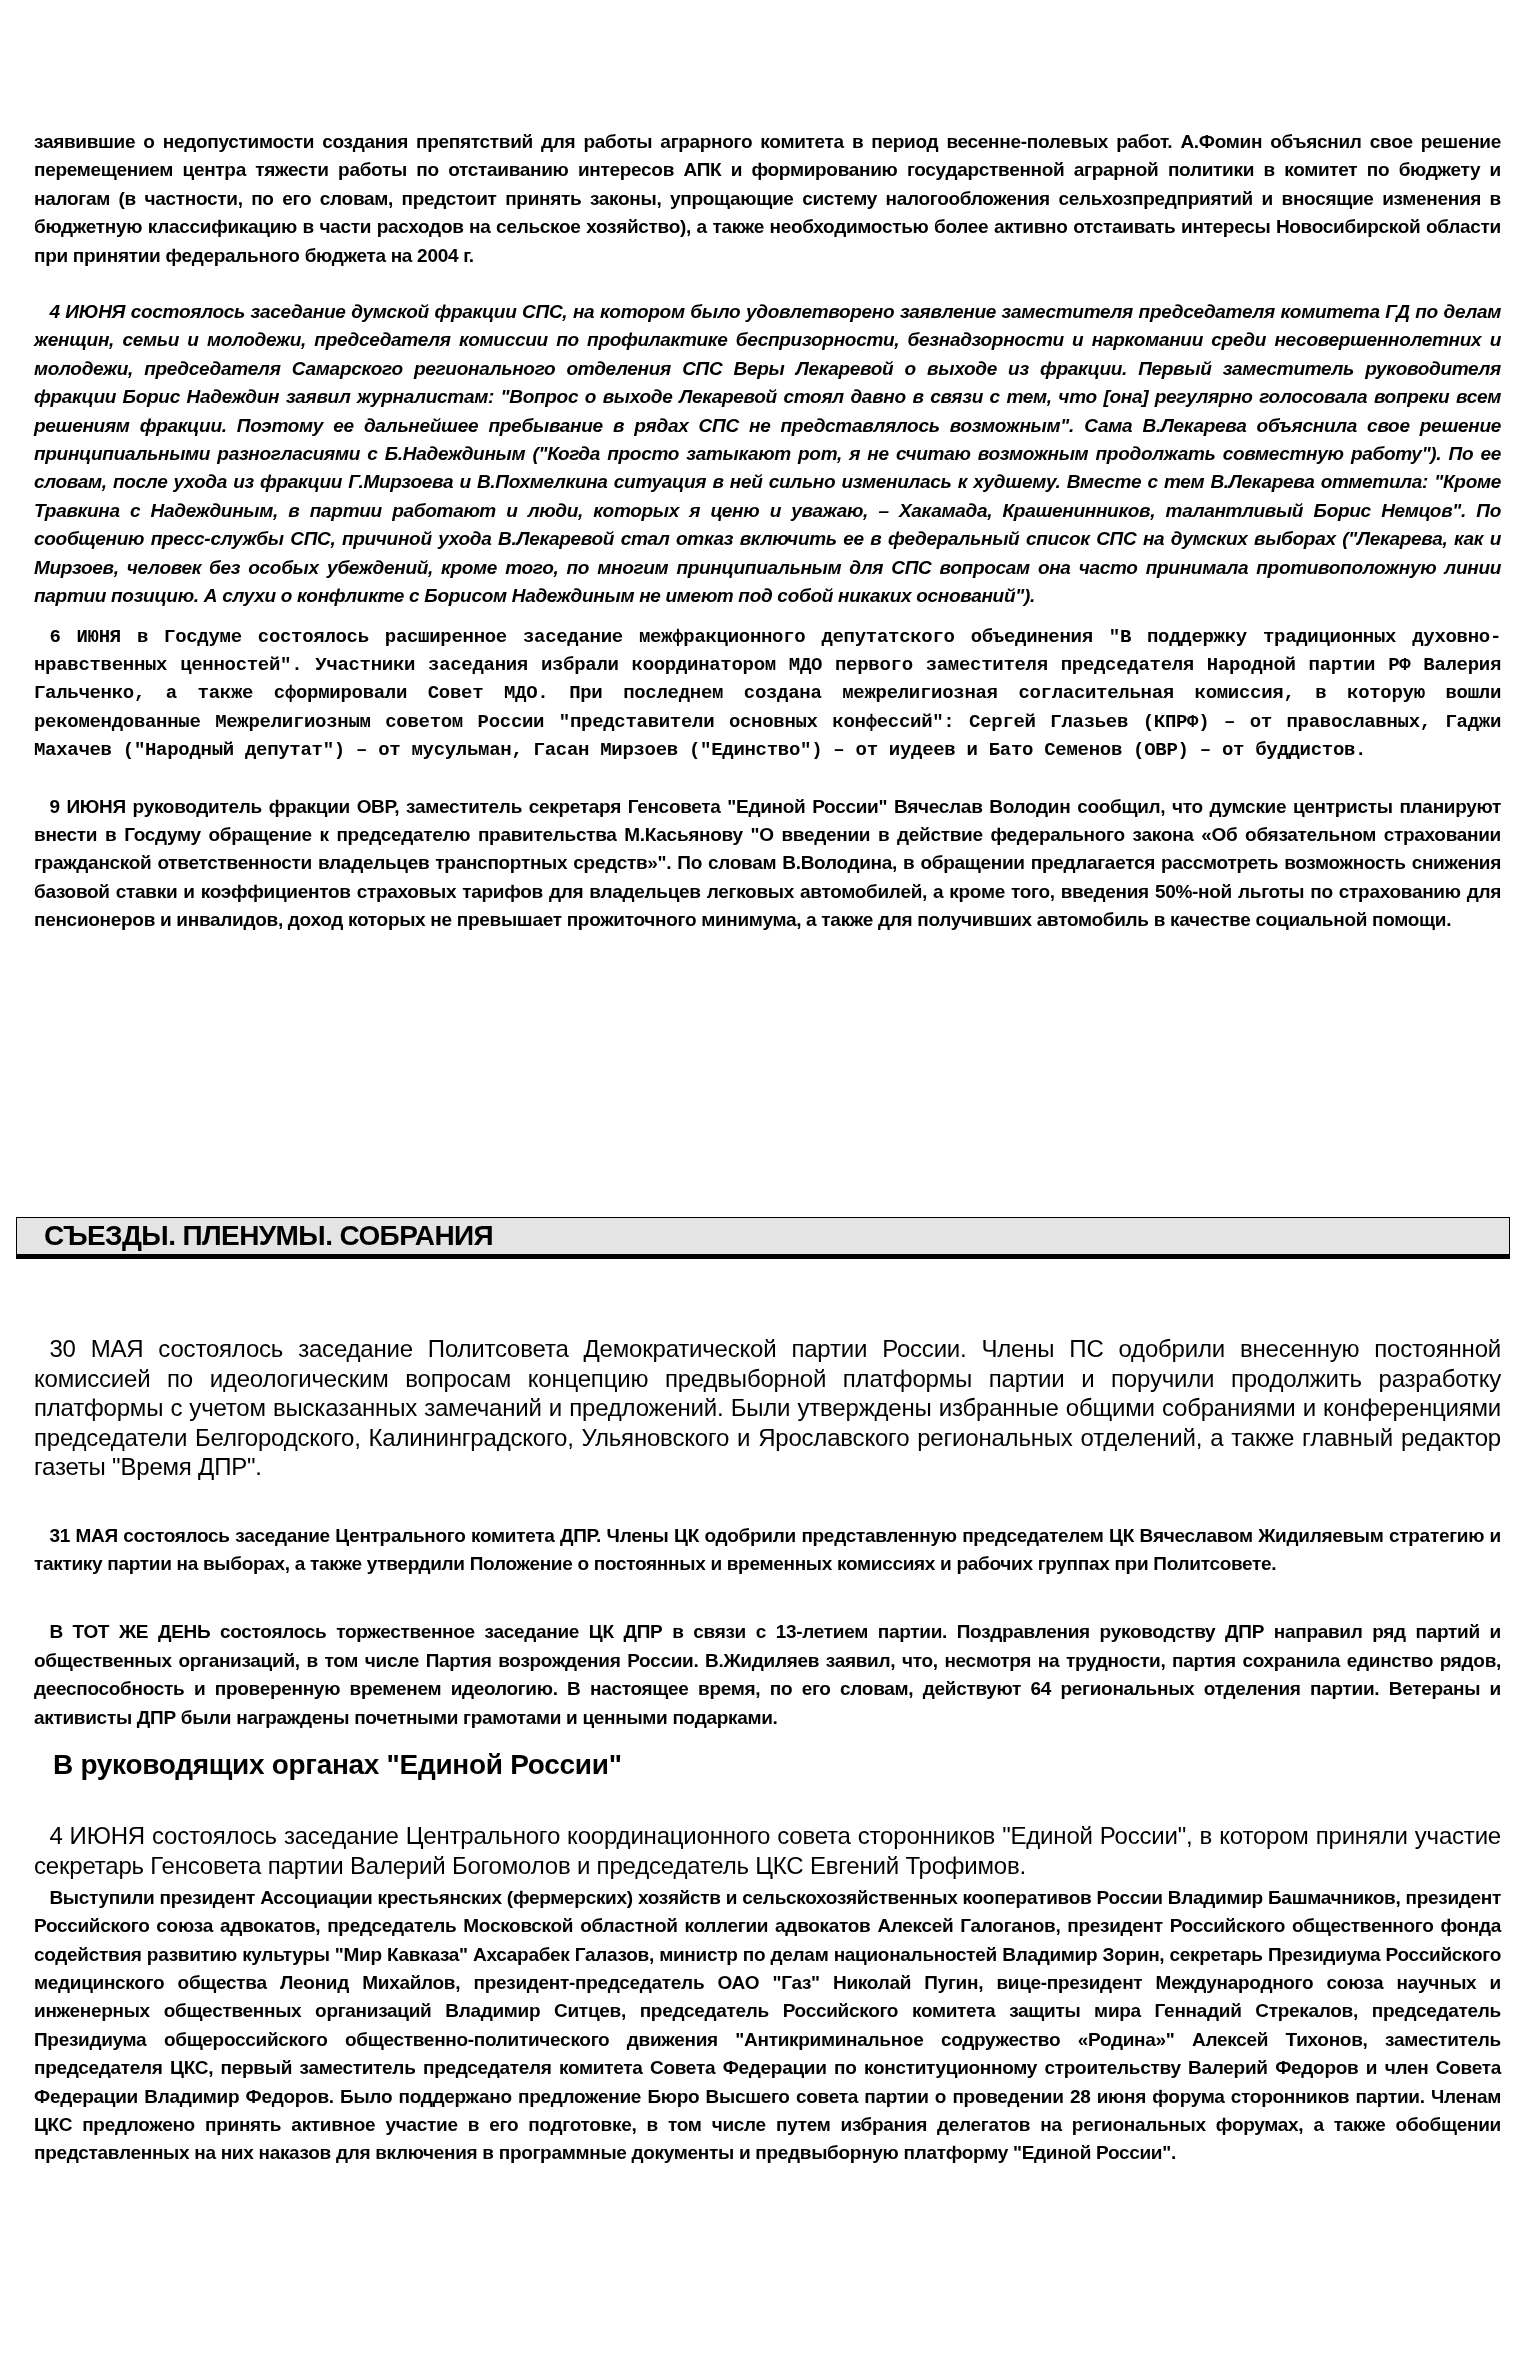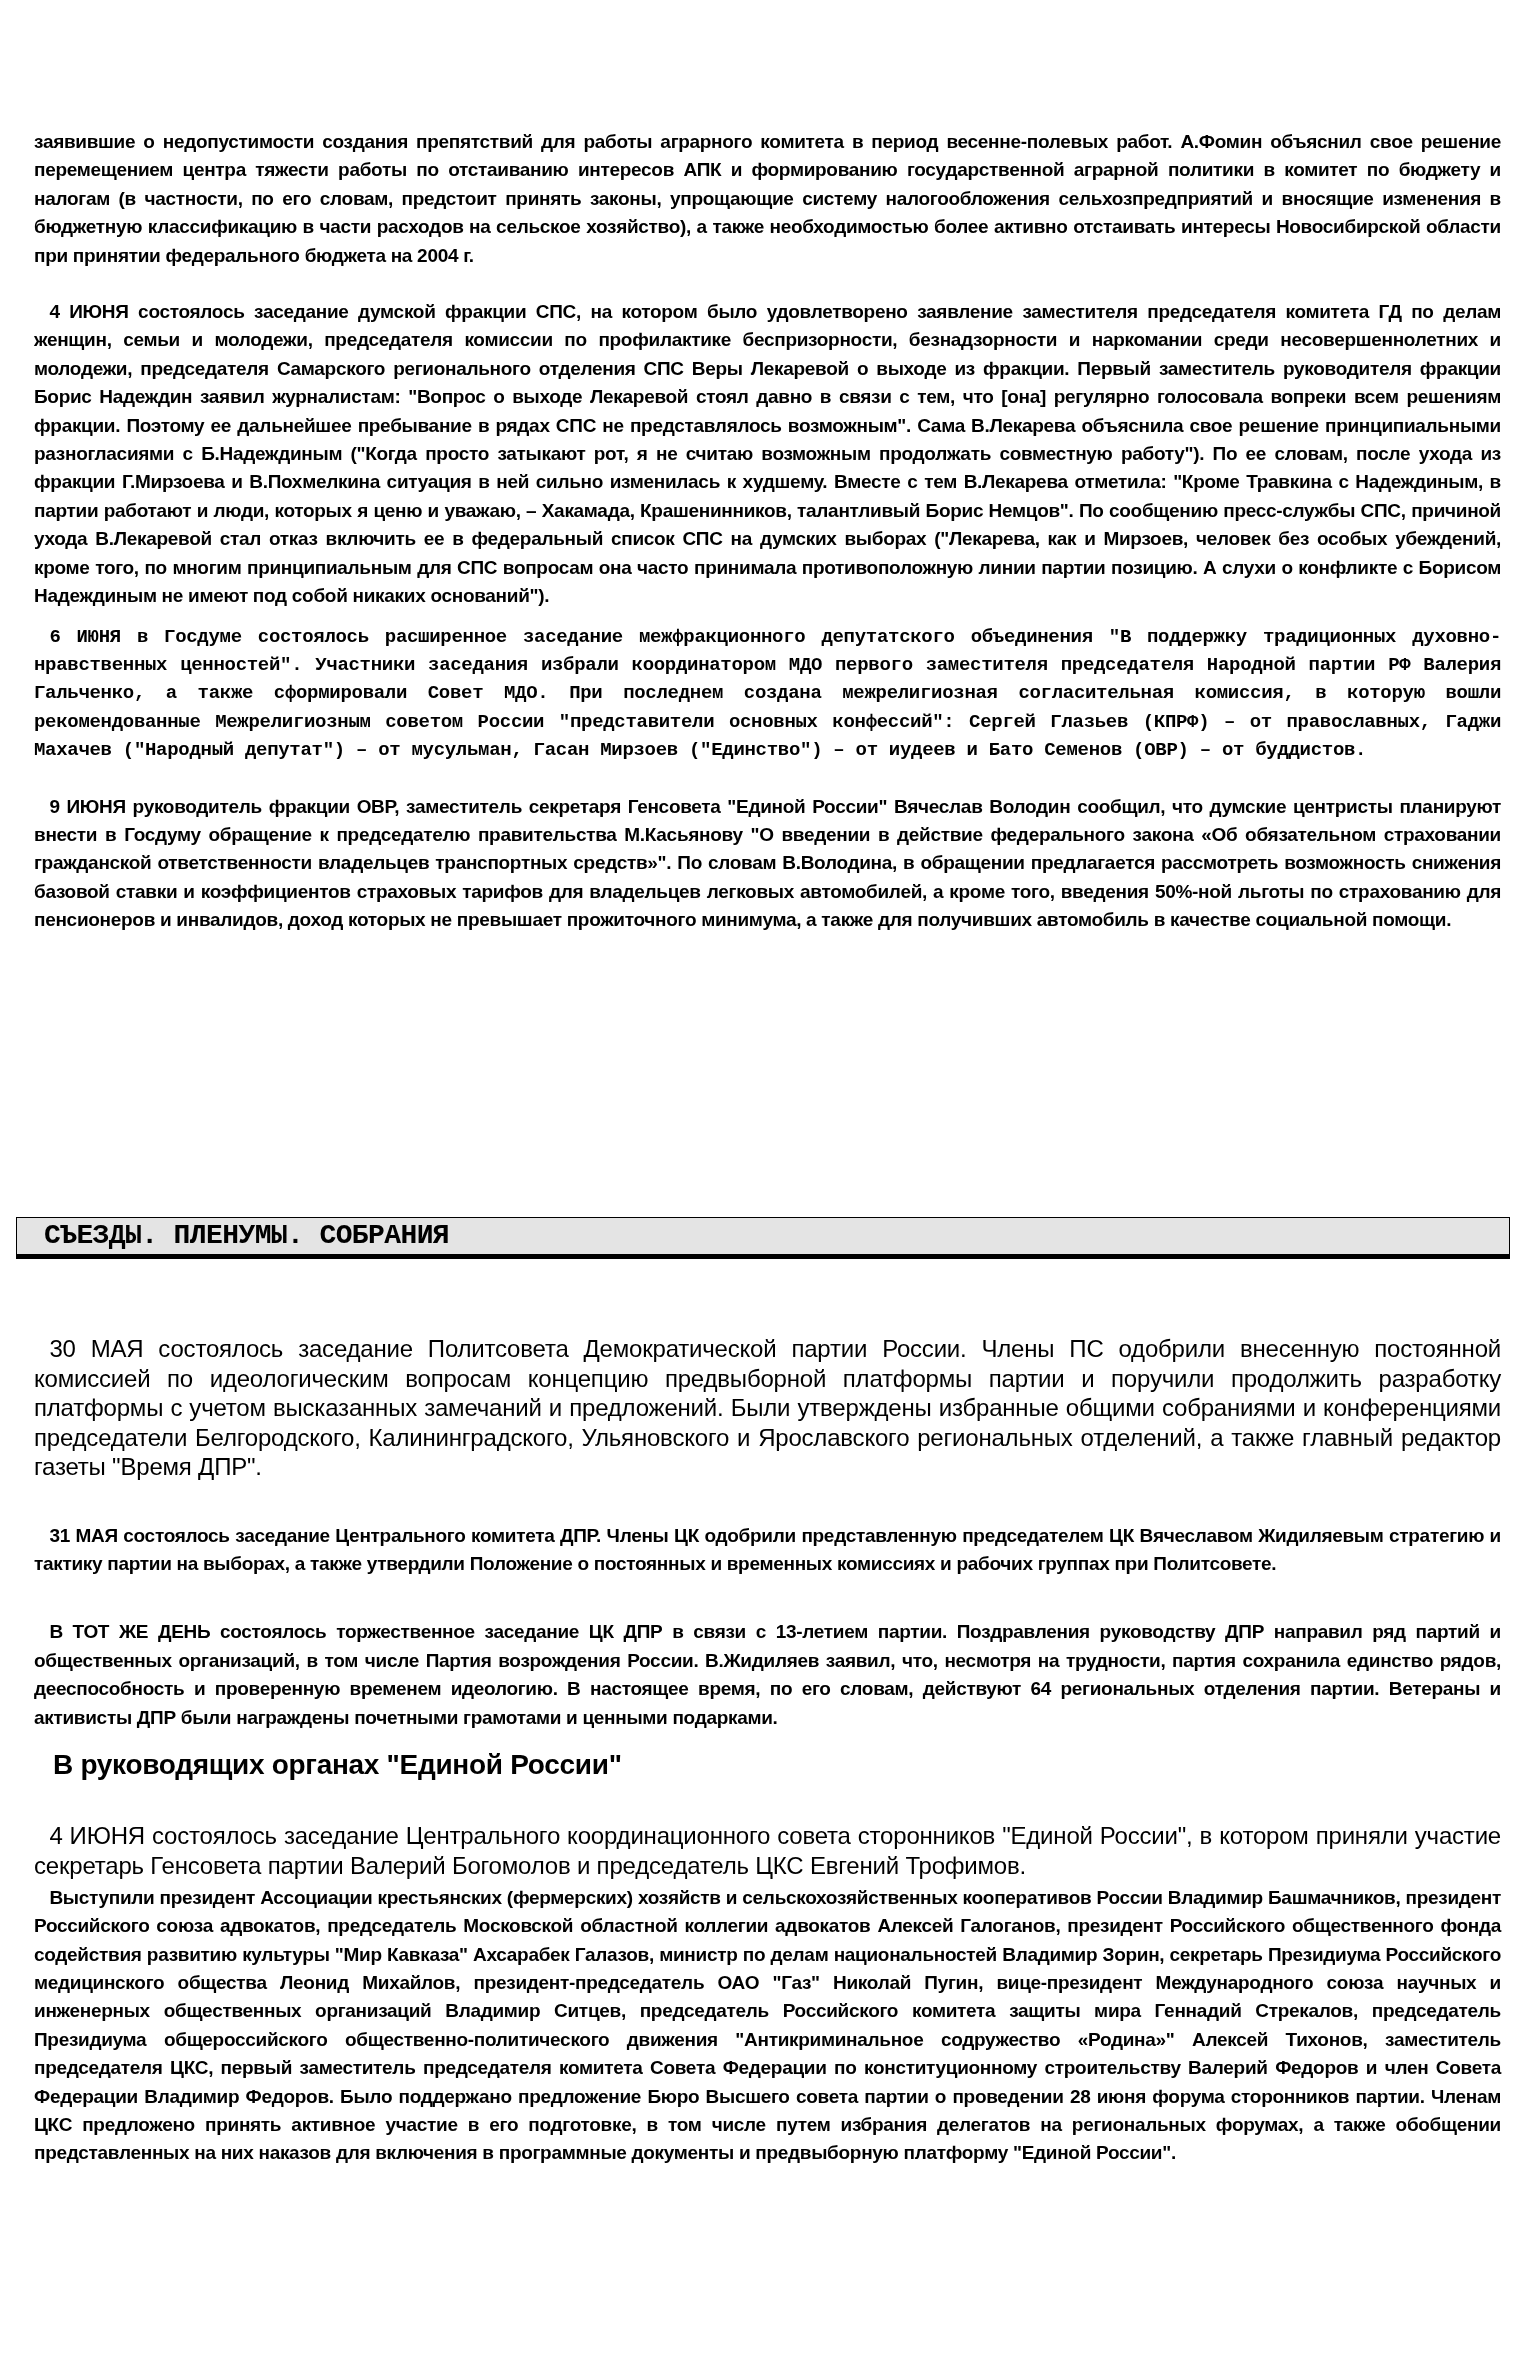--- a/index.html
+++ b/index.html
@@ -32,40 +32,40 @@
     text-align-last: left; letter-spacing: -0.2px;
   }
   .indent { text-indent: 15.4px; margin-top: 40px; }
   .date { font-weight: bold; }
   .section-header {
     position: absolute; left: 16px; top: 1217px; width: 1492px; height: 36px;
     background: #e4e4e4; border: 1.9px solid #000; border-bottom-width: 5.1px;
   }
   .section-header-text {
     position: absolute; left: 27px; top: 1.9px;
-    font-family: Liberation Mono, monospace; font-weight: bold;
+    font-family: Liberation Sans, sans-serif; font-weight: bold;
     font-size: 28px; line-height: 32px; letter-spacing: -0.6px;
   }
   .article-title {
     font-family: "Liberation Sans", sans-serif; font-weight: bold;
     font-size: 28px; line-height: 32px; letter-spacing: -0.3px;
     padding-left: 19px;
   }
 </style>
 </head>
 <body>
 
 <div class="page">
 
 
   <div class="content" style="top: 128px;">
     <p class="bold-par">
       <span>заявившие о недопустимости создания препятствий для работы аграрного комитета в период весенне-полевых работ. А.Фомин объяснил свое решение перемещением центра тяжести работы по отстаиванию интересов АПК и формированию государственной аграрной политики в комитет по бюджету и налогам (в частности, по его словам, предстоит принять законы, упрощающие систему налогообложения сельхозпредприятий и вносящие изменения в бюджетную классификацию в части расходов на сельское хозяйство), а также необходимостью более активно отстаивать интересы Новосибирской области при принятии федерального бюджета на 2004 г.</span>
     </p>
-    <p class="bold-par indent" style="margin-top: 28px;">
+    <p class="bold-par indent" style="margin-top: 28px; font-style: italic;">
       <span class="date">4 ИЮНЯ</span><span> состоялось заседание думской фракции СПС, на котором было удовлетворено заявление заместителя председателя комитета ГД по делам женщин, семьи и молодежи, председателя комиссии по профилактике беспризорности, безнадзорности и наркомании среди несовершеннолетних и молодежи, председателя Самарского регионального отделения СПС Веры Лекаревой о выходе из фракции. Первый заместитель руководителя фракции Борис Надеждин заявил журналистам: "Вопрос о выходе Лекаревой стоял давно в связи с тем, что [она] регулярно голосовала вопреки всем решениям фракции. Поэтому ее дальнейшее пребывание в рядах СПС не представлялось возможным". Сама В.Лекарева объяснила свое решение принципиальными разногласиями с Б.Надеждиным ("Когда просто затыкают рот, я не считаю возможным продолжать совместную работу"). По ее словам, после ухода из фракции Г.Мирзоева и В.Похмелкина ситуация в ней сильно изменилась к худшему. Вместе с тем В.Лекарева отметила: "Кроме Травкина с Надеждиным, в партии работают и люди, которых я ценю и уважаю, – Хакамада, Крашенинников, талантливый Борис Немцов". По сообщению пресс-службы СПС, причиной ухода В.Лекаревой стал отказ включить ее в федеральный список СПС на думских выборах ("Лекарева, как и Мирзоев, человек без особых убеждений, кроме того, по многим принципиальным для СПС вопросам она часто принимала противоположную линии партии позицию. А слухи о конфликте с Борисом Надеждиным не имеют под собой никаких оснований").</span>
     </p>
     <p class="bold-par indent" style="margin-top: 12px; font-family: Liberation Mono, monospace;">
       <span class="date">6 ИЮНЯ</span><span> в Госдуме состоялось расширенное заседание межфракционного депутатского объединения "В поддержку традиционных духовно-нравственных ценностей". Участники заседания избрали координатором МДО первого заместителя председателя Народной партии РФ Валерия Гальченко, а также сформировали Совет МДО. При последнем создана межрелигиозная согласительная комиссия, в которую вошли рекомендованные Межрелигиозным советом России "представители основных конфессий": Сергей Глазьев (КПРФ) – от православных, Гаджи Махачев ("Народный депутат") – от мусульман, Гасан Мирзоев ("Единство") – от иудеев и Бато Семенов (ОВР) – от буддистов.</span>
     </p>
     <p class="bold-par indent" style="margin-top: 28px;">
       <span class="date">9 ИЮНЯ</span><span> руководитель фракции ОВР, заместитель секретаря Генсовета "Единой России" Вячеслав Володин сообщил, что думские центристы планируют внести в Госдуму обращение к председателю правительства М.Касьянову "О введении в действие федерального закона «Об обязательном страховании гражданской ответственности владельцев транспортных средств»". По словам В.Володина, в обращении предлагается рассмотреть возможность снижения базовой ставки и коэффициентов страховых тарифов для владельцев легковых автомобилей, а кроме того, введения 50%-ной льготы по страхованию для пенсионеров и инвалидов, доход которых не превышает прожиточного минимума, а также для получивших автомобиль в качестве социальной помощи.</span>
     </p>
   </div>
 

